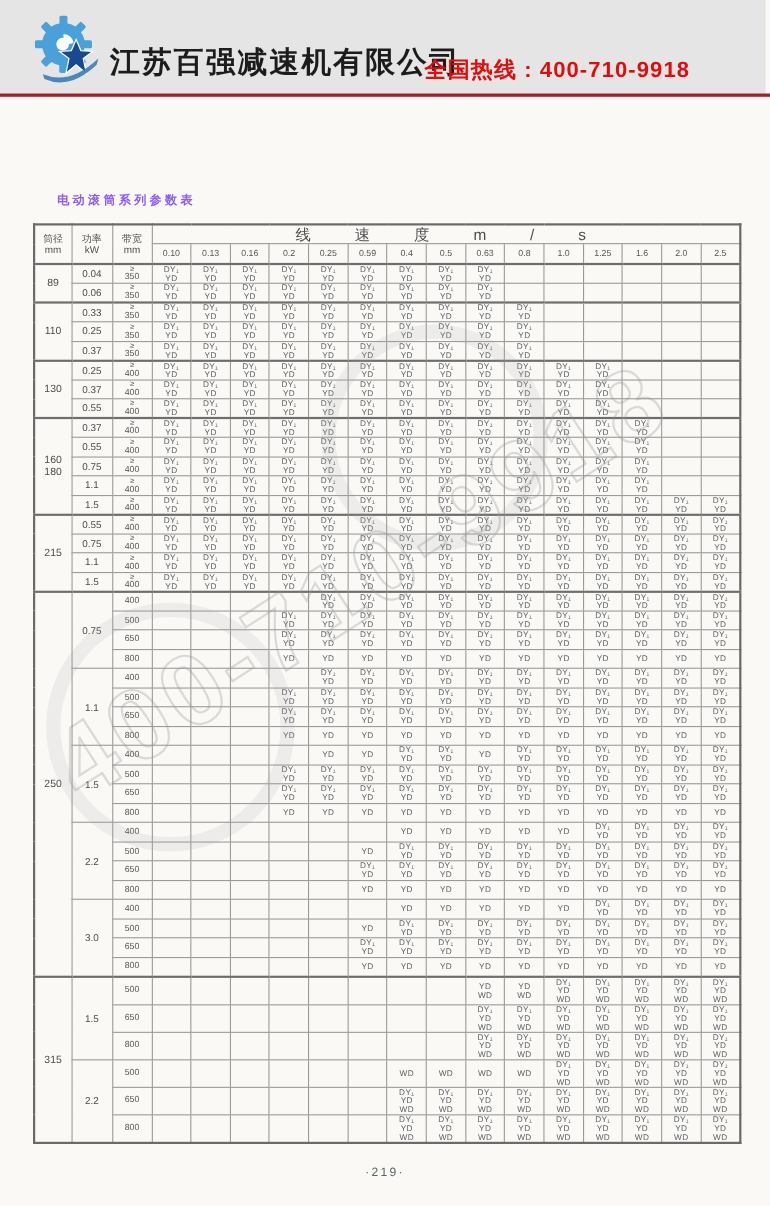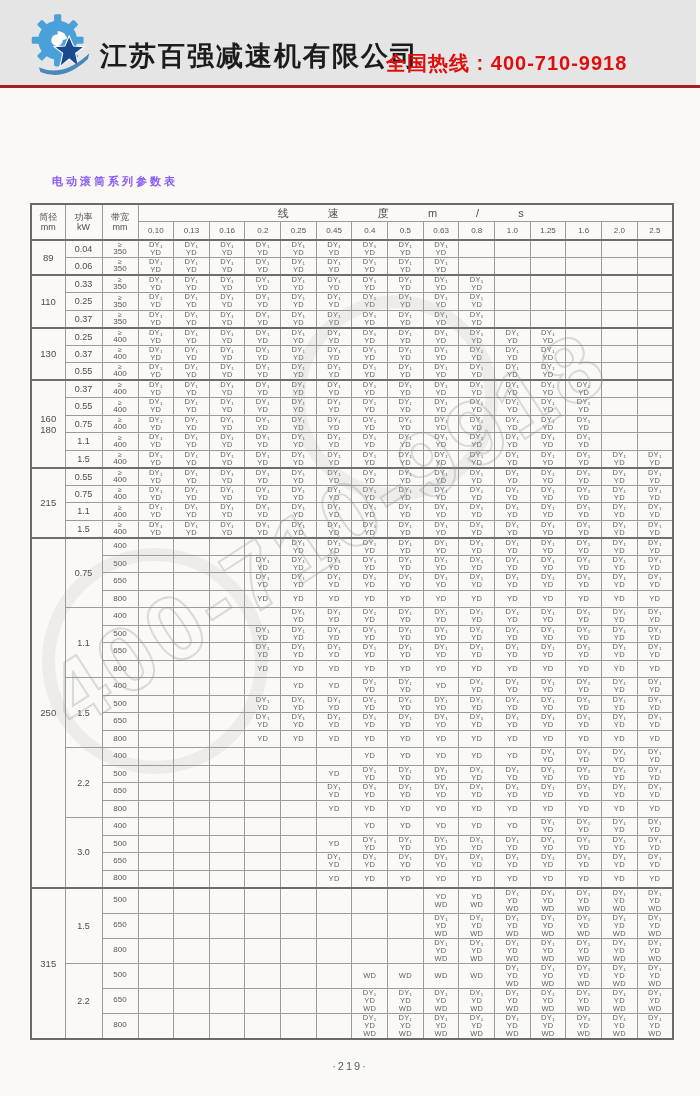--- a/index.html
+++ b/index.html
@@ -30,21 +30,21 @@
          border:13px solid rgba(160,160,162,.14);}
   .swirl.s1{left:42px;top:548px;width:200px;height:200px;}
   .swirl.s2{left:292px;top:295px;width:180px;height:180px;}
 
   
   .tbl-wrap{position:absolute;left:30px;top:203px;}
   table{border-collapse:collapse;table-layout:fixed;width:642px;border:2px solid #6a6a6a;}
   td,th{border:1px solid #9b9b9b;text-align:center;vertical-align:middle;padding:0;
         font-weight:normal;overflow:hidden;}
   thead .hd{font-size:9px;color:#4f4f4f;line-height:10px;height:16px;margin-left:23px;}
-  thead .speed-title{font-size:11px;color:#4f4f4f;letter-spacing:9px;word-spacing:18px;}
+  thead .speed-title{font-size:14px;color:#4f4f4f;letter-spacing:9px;word-spacing:18px;}
   thead .speed-th{font-size:8px;color:#555;height:17px;}
   tbody tr.r-normal{height:17.5px;}
   tbody tr.r-tall{height:25px;}
   tbody tr.sec-start td{border-top:2px solid #6e6e6e;}
   tbody tr.grp-start td{border-top:1.5px solid #7a7a7a;}
   .d-cell{font-size:9.5px;color:#4c4c4c;line-height:11px;}
   .p-cell{font-size:9px;color:#4c4c4c;margin-left:28px;}
   .w-cell{font-size:8px;color:#575757;line-height:8.5px;margin-left:33px;}
   .w-cell .geq{font-size:7px;line-height:7px;display:block;}
   .param-cell{font-size:7.5px;color:#5e6266;line-height:8px;letter-spacing:.3px;}
@@ -116,21 +116,21 @@
             <div>mm</div>
           </td>
           <td class="hd speed-title" colspan="15">线 速 度 m / s</td>
         </tr>
       <tr>
           <td class="speed-th">0.10</td>
           <td class="speed-th">0.13</td>
           <td class="speed-th">0.16</td>
           <td class="speed-th">0.2</td>
           <td class="speed-th">0.25</td>
-          <td class="speed-th">0.45</td>
+          <td class="speed-th">0.59</td>
           <td class="speed-th">0.4</td>
           <td class="speed-th">0.5</td>
           <td class="speed-th">0.63</td>
           <td class="speed-th">0.8</td>
           <td class="speed-th">1.0</td>
           <td class="speed-th">1.25</td>
           <td class="speed-th">1.6</td>
           <td class="speed-th">2.0</td>
           <td class="speed-th">2.5</td>
         </tr>

